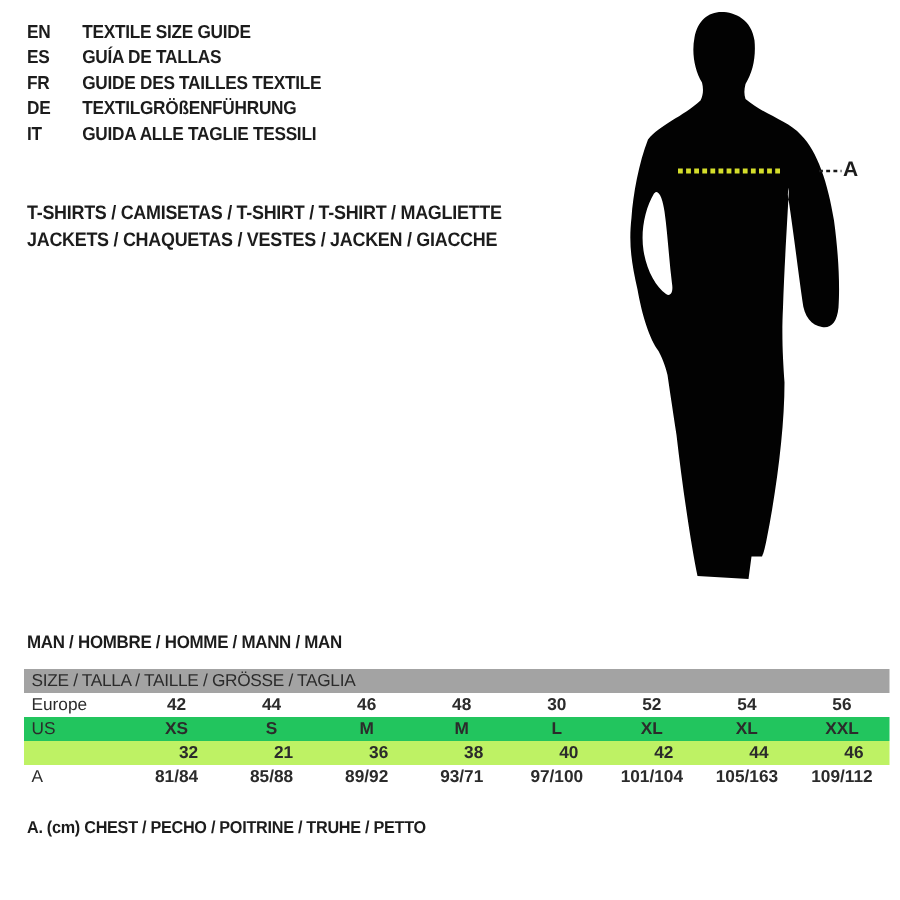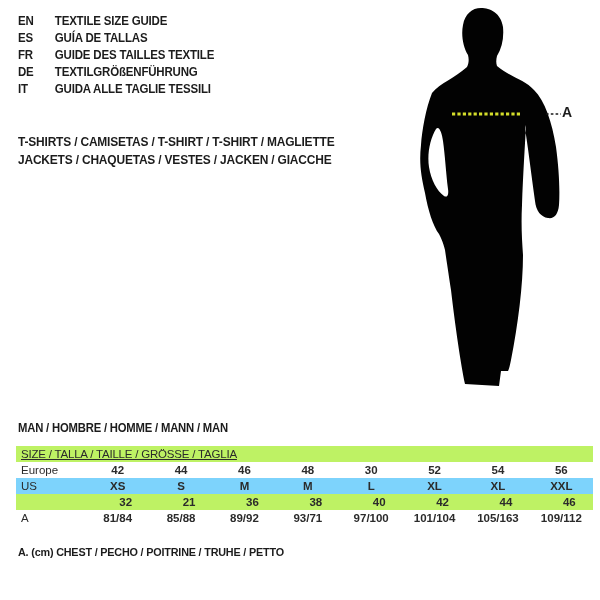--- a/index.html
+++ b/index.html
@@ -109,35 +109,35 @@
         Z"></path>
       <line x1="37" y1="109" x2="107" y2="109" stroke="#d4dd2b" stroke-width="3.2" stroke-dasharray="3.2 2.2"></line>
       <line x1="131" y1="109" x2="146" y2="109" stroke="#1a1a1a" stroke-width="1.6" stroke-dasharray="2.6 2.2"></line>
     </svg>
   </div>
   <div class="measure-label">A</div>
 
   <div class="section-title">MAN / HOMBRE / HOMME / MANN / MAN</div>
 
   <div class="tbl">
-    <div class="tbl-head" style="background: #bef264; text-decoration: underline;">SIZE / TALLA / TAILLE / GRÖSSE / TAGLIA</div>
+    <div class="tbl-head" style="background: #a3a3a3;">SIZE / TALLA / TAILLE / GRÖSSE / TAGLIA</div>
 
     <div class="tbl-row">
       <span class="lbl">Europe</span>
       <span class="val">42</span>
       <span class="val">44</span>
       <span class="val">46</span>
       <span class="val">48</span>
       <span class="val">30</span>
       <span class="val">52</span>
       <span class="val">54</span>
       <span class="val">56</span>
     </div>
 
-    <div class="tbl-row shade" style="background: #7dd3fc;">
+    <div class="tbl-row shade" style="background: #22c55e;">
       <span class="lbl">US</span>
       <span class="val">XS</span>
       <span class="val">S</span>
       <span class="val">M</span>
       <span class="val">M</span>
       <span class="val">L</span>
       <span class="val">XL</span>
       <span class="val">XL</span>
       <span class="val">XXL</span>
     </div>

